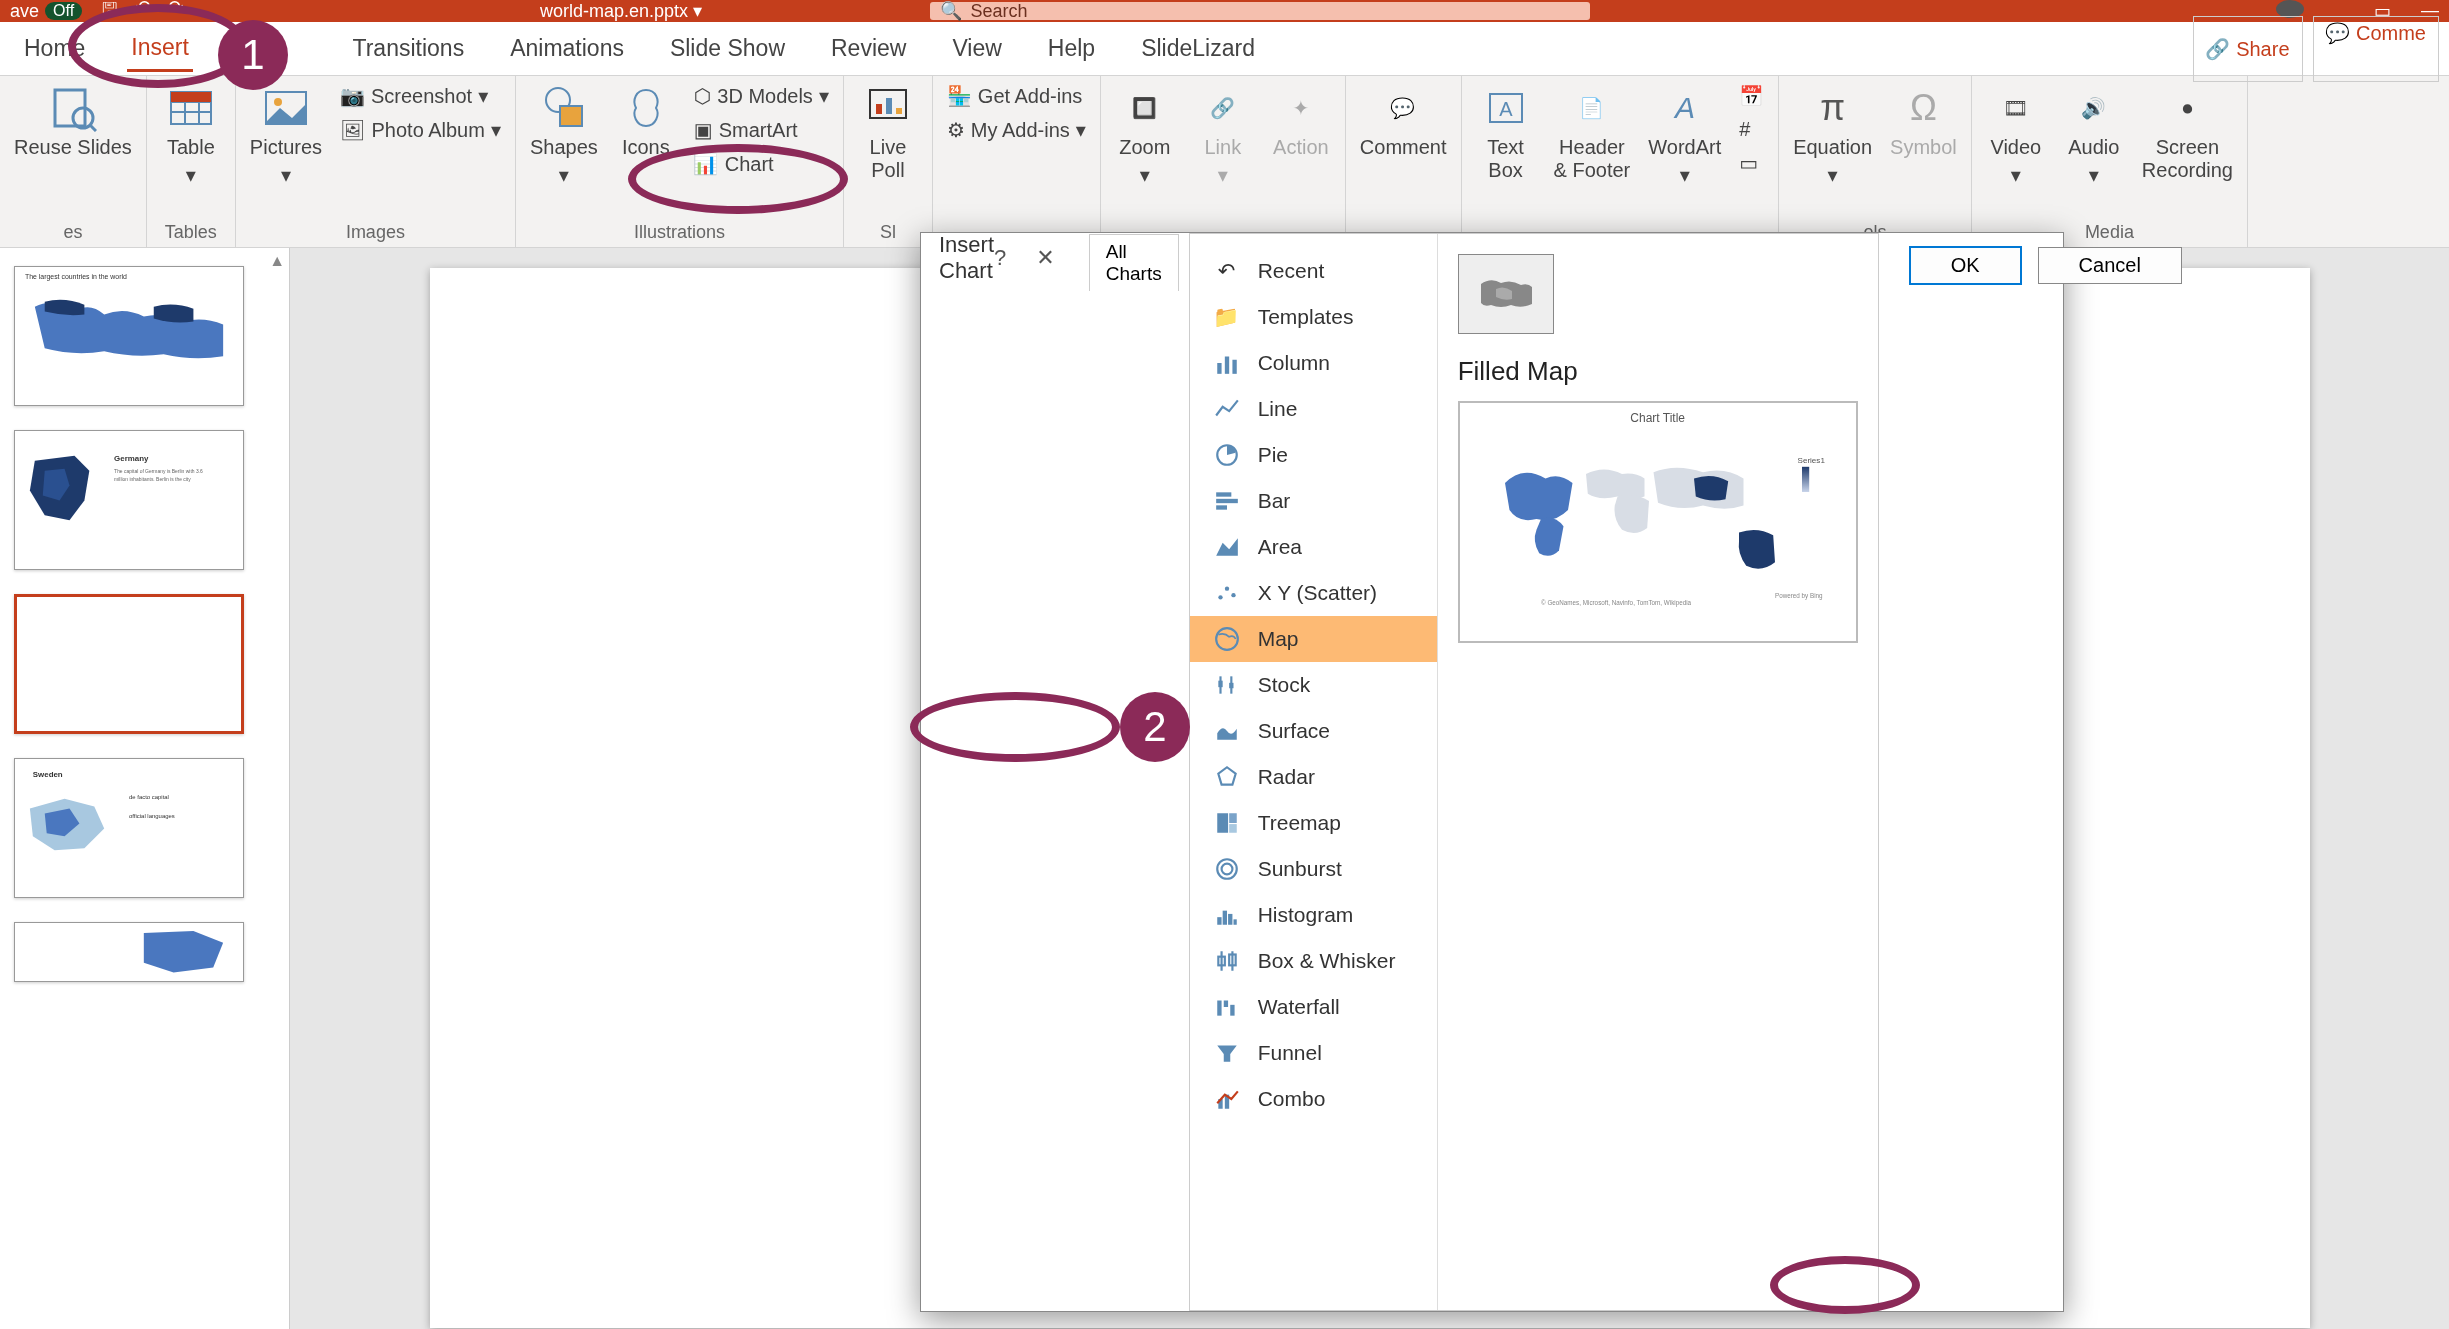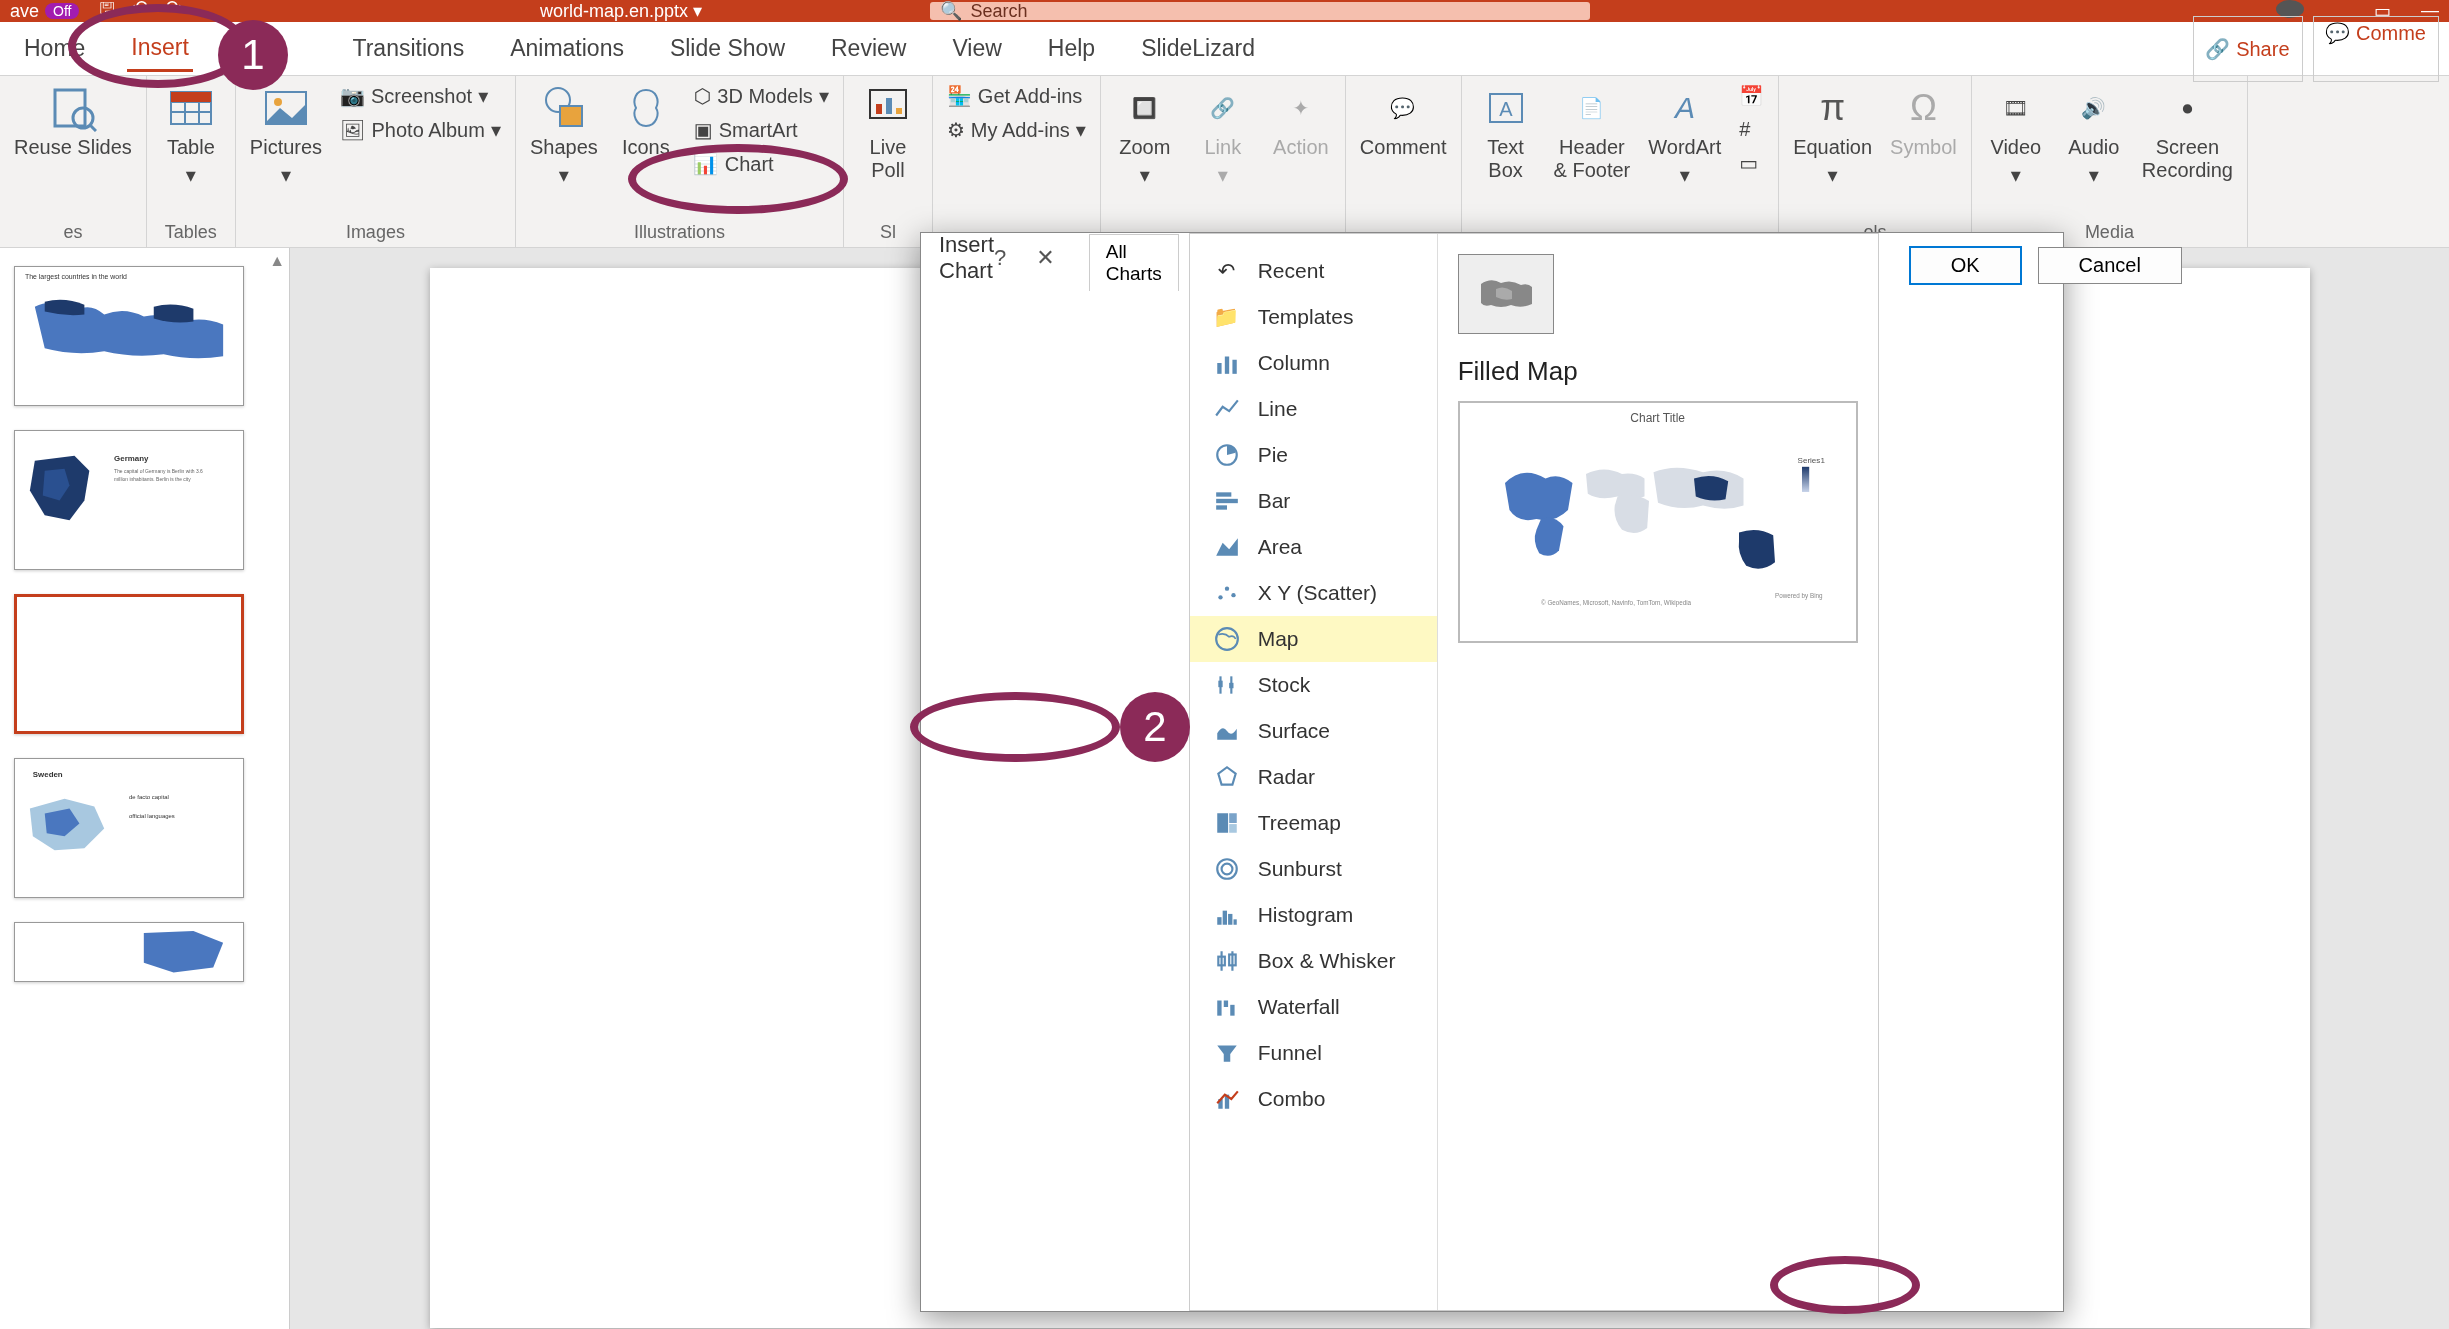--- a/index.html
+++ b/index.html
@@ -41,21 +41,21 @@
 
 
 .dialog { position: absolute; left: 920px; top: 232px; width: 1144px; height: 1080px; background: #fff; border: 1px solid #888; box-shadow: 0 8px 30px rgba(0,0,0,0.4); z-index: 100; display: flex; }
 .dlg-title { height: 50px; display: flex; align-items: center; justify-content: space-between; padding: 0 18px; font-size: 22px; color: #333; }
 .dlg-title .tbtns { display: flex; gap: 30px; font-size: 22px; color: #555; }
 .dlg-tabs { padding-left: 16px; }
 .dlg-tab { display: inline-block; border: 1px solid #ccc; border-bottom: none; background: #fff; padding: 6px 16px; font-size: 19px; position: relative; top: 1px; }
 .dlg-body { flex: 1; border: 1px solid #ccc; margin: 0 10px; display: flex; }
 .dlg-left { width: 248px; border-right: 1px solid #ddd; padding: 14px 0; }
 .dlg-left .citem { display: flex; align-items: center; gap: 18px; padding: 10px 24px; font-size: 21px; color: #333; cursor: pointer; }
-.dlg-left .citem.sel { background: #fef9c3; }
+.dlg-left .citem.sel { background: #fdba74; }
 .dlg-left .cico { width: 26px; height: 26px; display: flex; align-items: center; justify-content: center; }
 .dlg-right { flex: 1; padding: 20px; }
 .subtype { width: 96px; height: 80px; border: 1px solid #888; background: #eee; display: flex; align-items: center; justify-content: center; margin-bottom: 22px; }
 .subtype svg { width: 60px; height: 50px; }
 .preview-title { font-size: 26px; color: #222; margin-bottom: 14px; }
 .preview-box { width: 400px; height: 242px; border: 2px solid #bbb; background: #fff; position: relative; padding: 8px; }
 .dlg-footer { height: 64px; display: flex; align-items: center; justify-content: flex-end; gap: 16px; padding: 0 20px; }
 .dlgbtn { border: 1px solid #888; background: #fdfdfd; padding: 6px 40px; font-size: 20px; cursor: pointer; }
 
 
@@ -63,21 +63,21 @@
 .anno-badge { position: absolute; width: 70px; height: 70px; border-radius: 50%; background: #8b2a58; color: #fff; font-size: 42px; display: flex; align-items: center; justify-content: center; z-index: 201; pointer-events: none; }
 .maphl { fill: #4a77bf; }
 .mapdk { fill: #1e3a6b; }
 </style>
 </head>
 <body>
 
 <div class="titlebar">
   <div class="autosave">
     <span>ave</span>
-    <span style="background:#a21caf;border-radius:10px;padding:0 8px;font-size:14px">Off</span>
+    <span style="background:#14532d;border-radius:10px;padding:0 8px;font-size:16px">Off</span>
   </div>
   <div class="qat">
     <span>🖫</span>
     <span>↶</span>
     <span>↷</span>
   </div>
   <div class="filename"><span>world-map.en.pptx</span> ▾</div>
   <div class="searchbox">
     <span>🔍</span>
     <span>Search</span>

